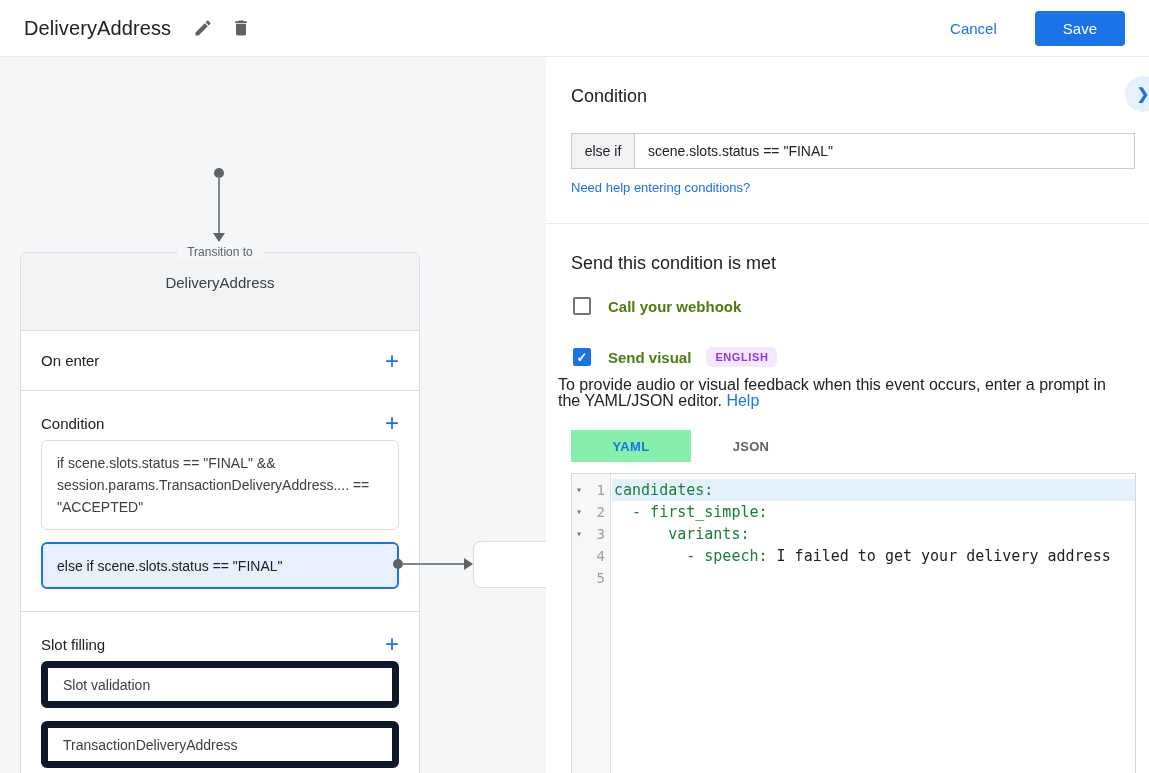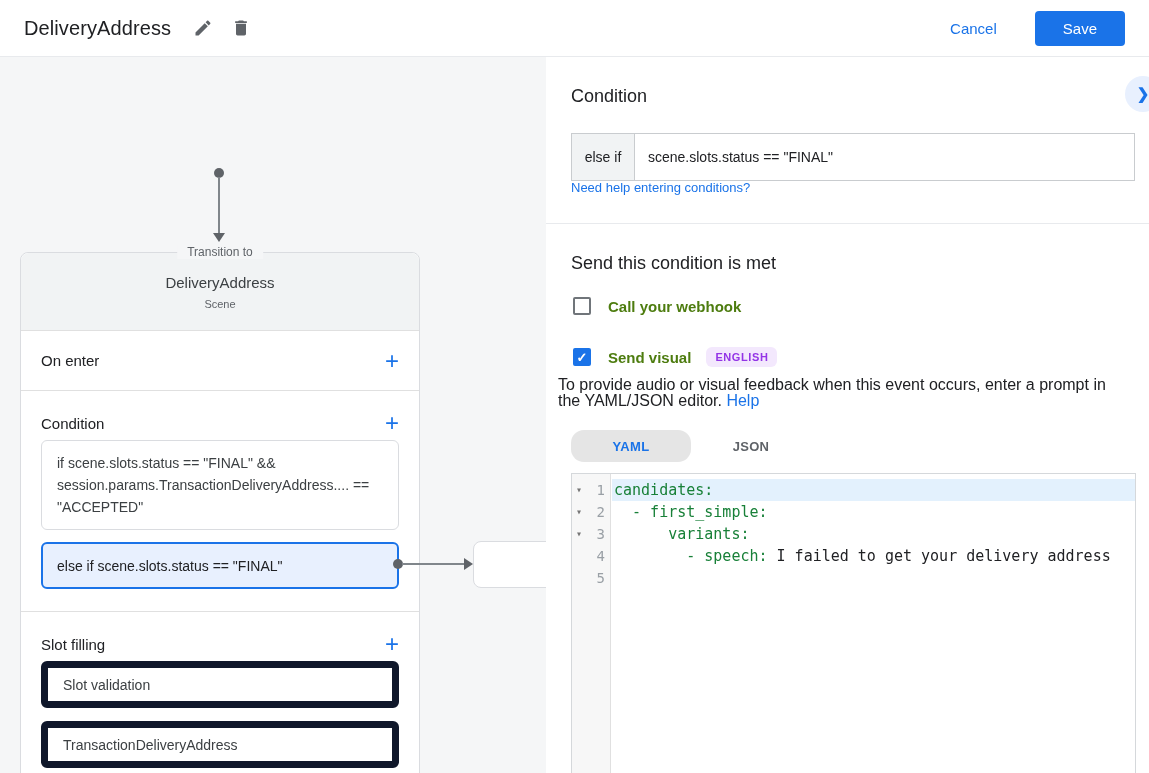--- a/index.html
+++ b/index.html
@@ -73,21 +73,21 @@
 
   .target-box { position: absolute; left: 473px; top: 484px; width: 90px; height: 47px;
                 background: #fff; border: 1px solid #dadce0; border-radius: 8px; cursor: pointer; }
 
   
   .panel-title { position: absolute; left: 25px; top: 29px; font-size: 18px; color: #202124; }
   .collapse-btn { position: absolute; left: 579px; top: 19px; width: 36px; height: 36px;
                   border-radius: 50%; background: #e8f0fe; color: #1a73e8; display: flex;
                   align-items: center; justify-content: center; font-size: 15px; font-weight: bold;
                   cursor: pointer; }
-  .cond-row { position: absolute; left: 25px; top: 76px; width: 564px; height: 48px; display: flex; }
+  .cond-row { position: absolute; left: 25px; top: 76px; width: 564px; height: 36px; display: flex; }
   .cond-prefix { width: 63px; background: #f1f3f4; border: 1px solid #c9cccf; border-right: none;
                  display: flex; align-items: center; justify-content: center;
                  font-size: 14px; color: #202124; flex: none; }
   .cond-input { flex: 1; border: 1px solid #c9cccf; background: #fff; font-size: 14px;
                 color: #202124; padding: 0 13px; outline: none; border-radius: 0;
                 font-family: "Liberation Sans", sans-serif; }
   .help-link { position: absolute; left: 25px; top: 123px; font-size: 13px; color: #1a73e8; cursor: pointer; }
   .panel-divider { position: absolute; left: 0; right: 0; top: 166px; height: 1px; background: #e8eaed; }
   .met-heading { position: absolute; left: 25px; top: 196px; font-size: 18px; color: #202124; }
 
@@ -101,21 +101,21 @@
   .lang-badge { margin-left: 15px; background: #f3e8fd; color: #9334e6; font-size: 11px;
                 font-weight: bold; letter-spacing: 0.6px; padding: 4px 9px; border-radius: 6px; }
 
   .description { position: absolute; left: 12px; top: 320px; width: 562px; font-size: 16px;
                  color: #202124; line-height: 16px; }
   .inline-link { color: #1a73e8; cursor: pointer; }
 
   .tabs { position: absolute; left: 25px; top: 373px; display: flex; }
   .tab { width: 120px; height: 32px; display: flex; align-items: center; justify-content: center;
          font-size: 13px; font-weight: bold; letter-spacing: 0.3px; color: #5f6368; cursor: pointer; }
-  .tab.active { background: #e5e5e5; color: #1a73e8; border-radius: 13px; }
+  .tab.active { background: #86efac; color: #1a73e8; }
 
   
   .editor { position: absolute; left: 25px; top: 416px; width: 565px; height: 310px;
             border: 1px solid #d5d8db; background: #fff;
             font-family: "DejaVu Sans Mono", monospace; font-size: 15px; }
   .gutter { position: absolute; left: 0; top: 0; bottom: 0; width: 39px; background: #f7f7f7;
             border-right: 1px solid #e0e0e0; }
   .hl-bar { position: absolute; left: 40px; right: 0; top: 5px; height: 22px; background: #e3f1fd; }
   .code-line { position: absolute; left: 0; right: 0; height: 22px; }
   .fold { position: absolute; left: 4px; top: 0; width: 12px; font-size: 10px; color: #757575;
@@ -156,21 +156,20 @@
       <div>
         <div class="arrow-dot" style="left:214px; top:111px;"></div>
         <div class="arrow-line-v" style="left:218px; top:120px; height:57px;"></div>
         <div class="arrow-head-down" style="left:213px; top:176px;"></div>
       </div>
 
       <div class="scene-card">
         <span class="float-label">Transition to</span>
         <div class="card-header">
           <div class="card-scene-name">DeliveryAddress</div>
-          <div class="card-scene-type">Scene</div>
         </div>
 
         <div class="sec-row">
           <span class="sec-label">On enter</span>
           <span class="plus-btn">+</span>
         </div>
 
         <div class="card-section">
           <div class="sec-head">
             <span class="sec-label">Condition</span>

